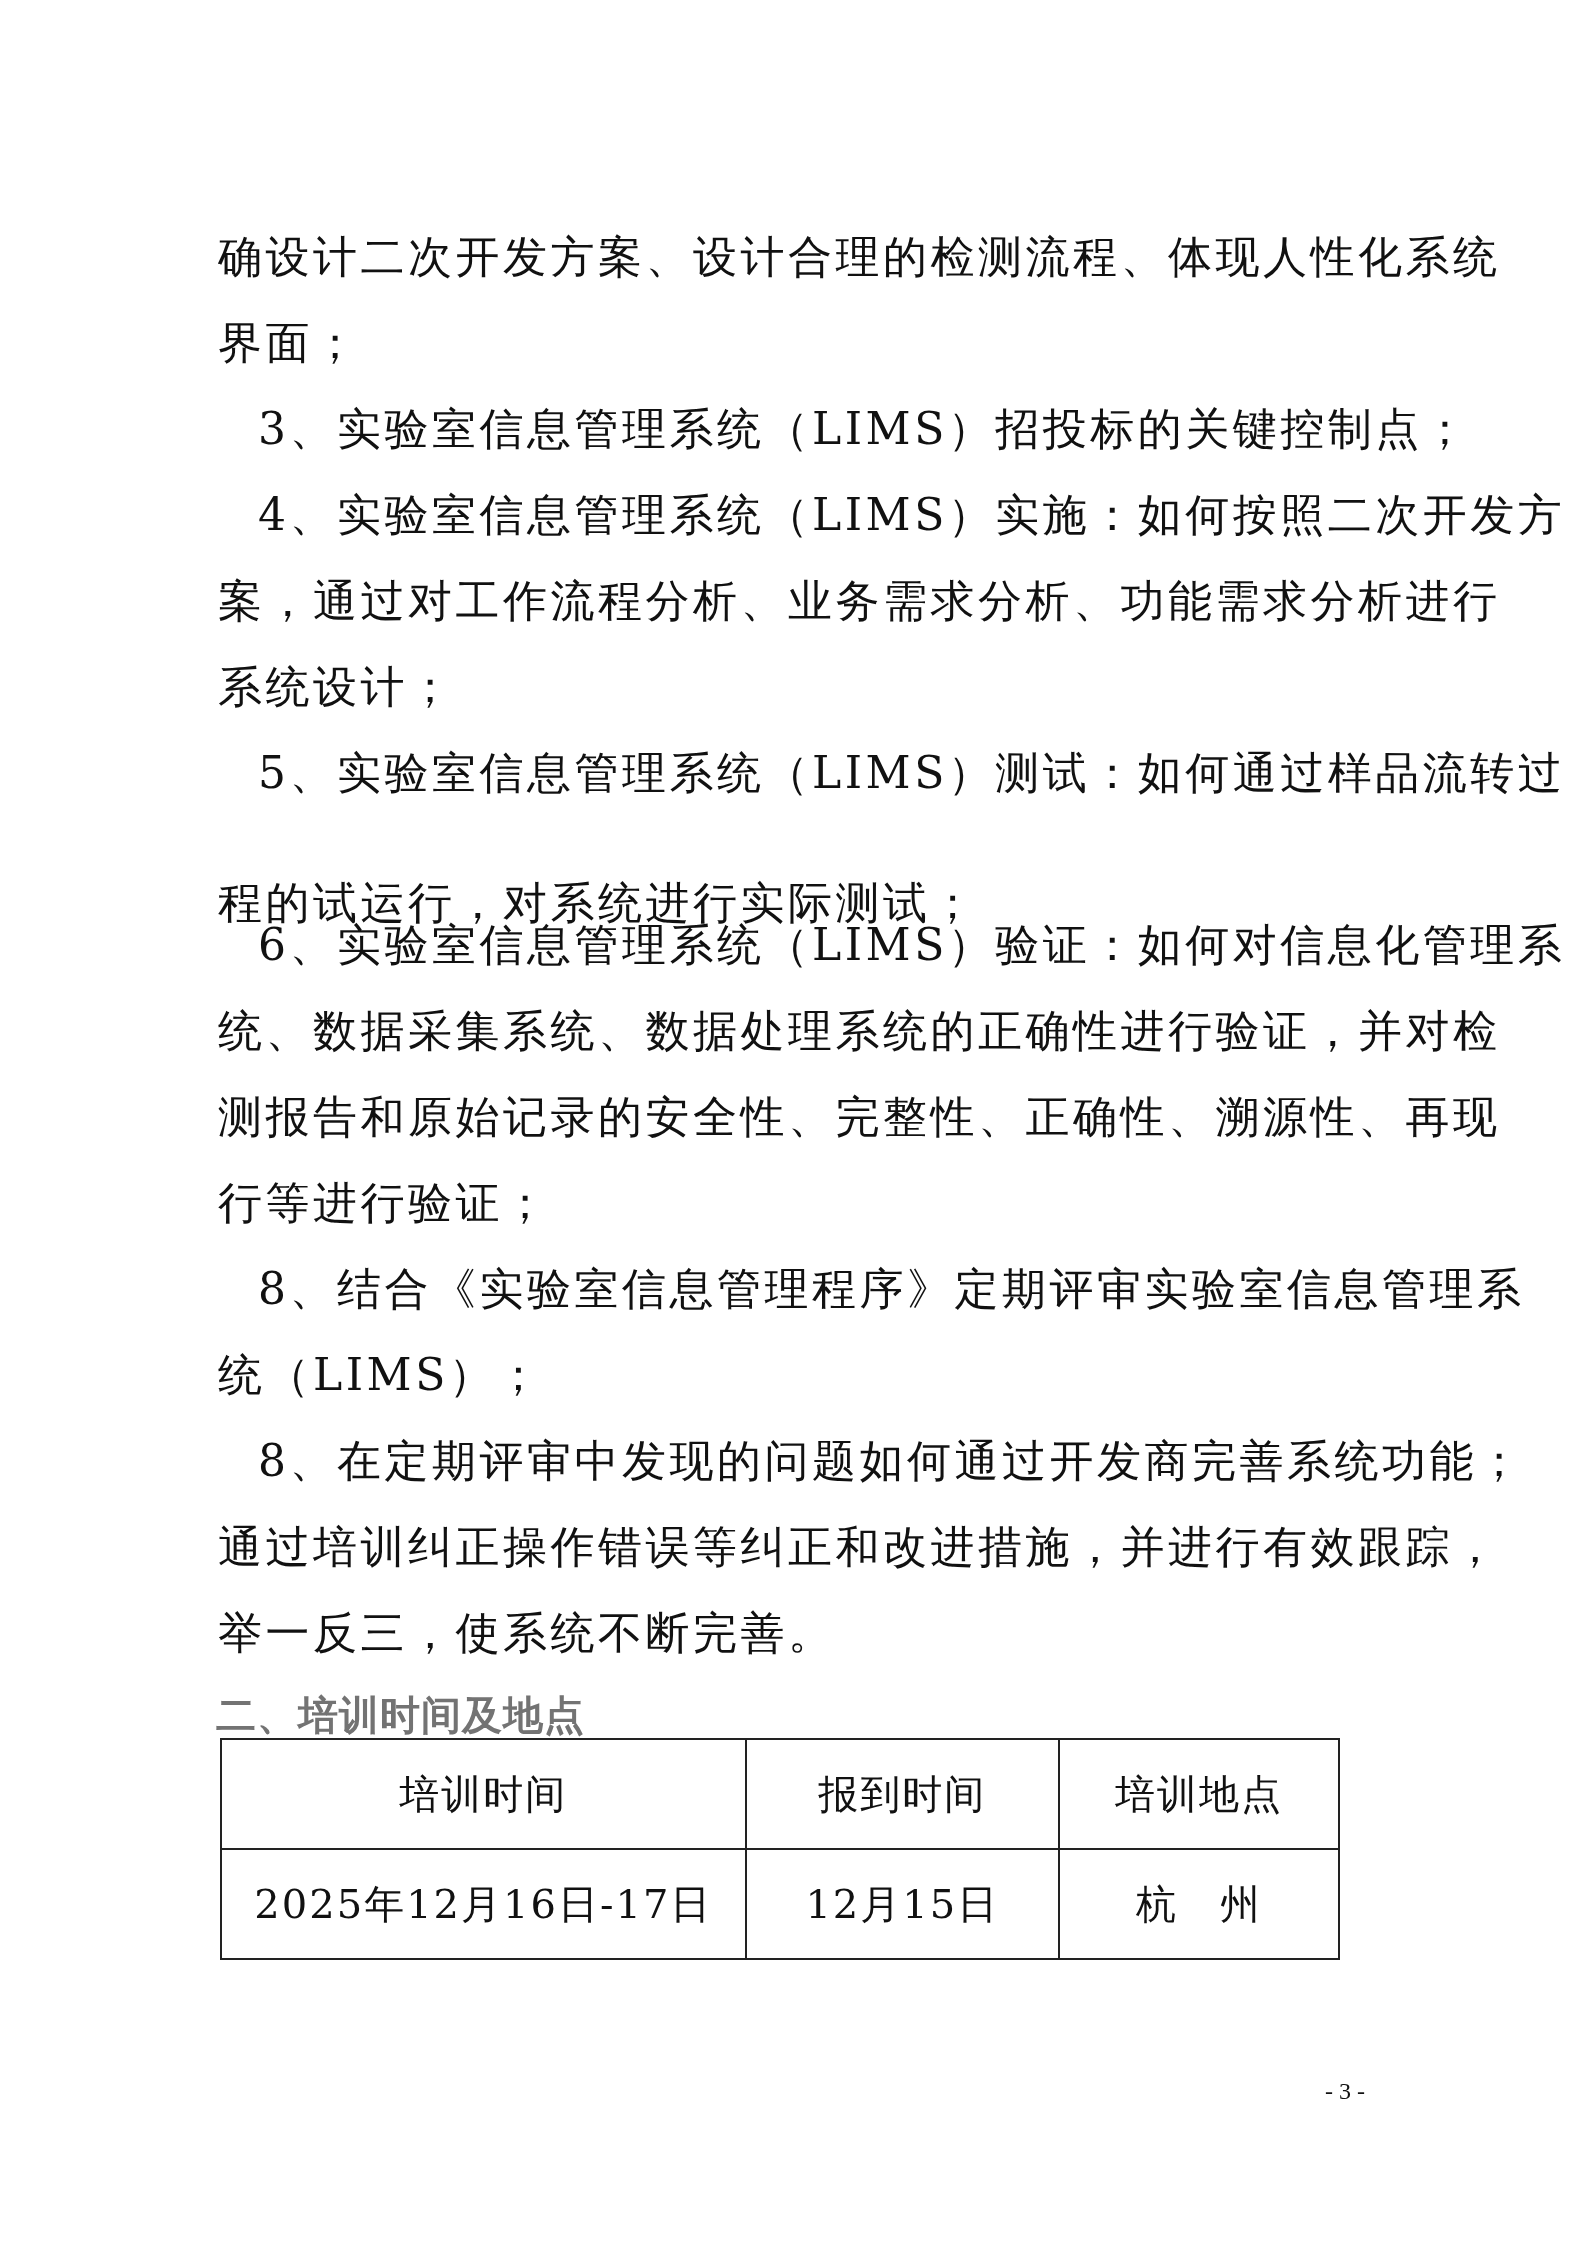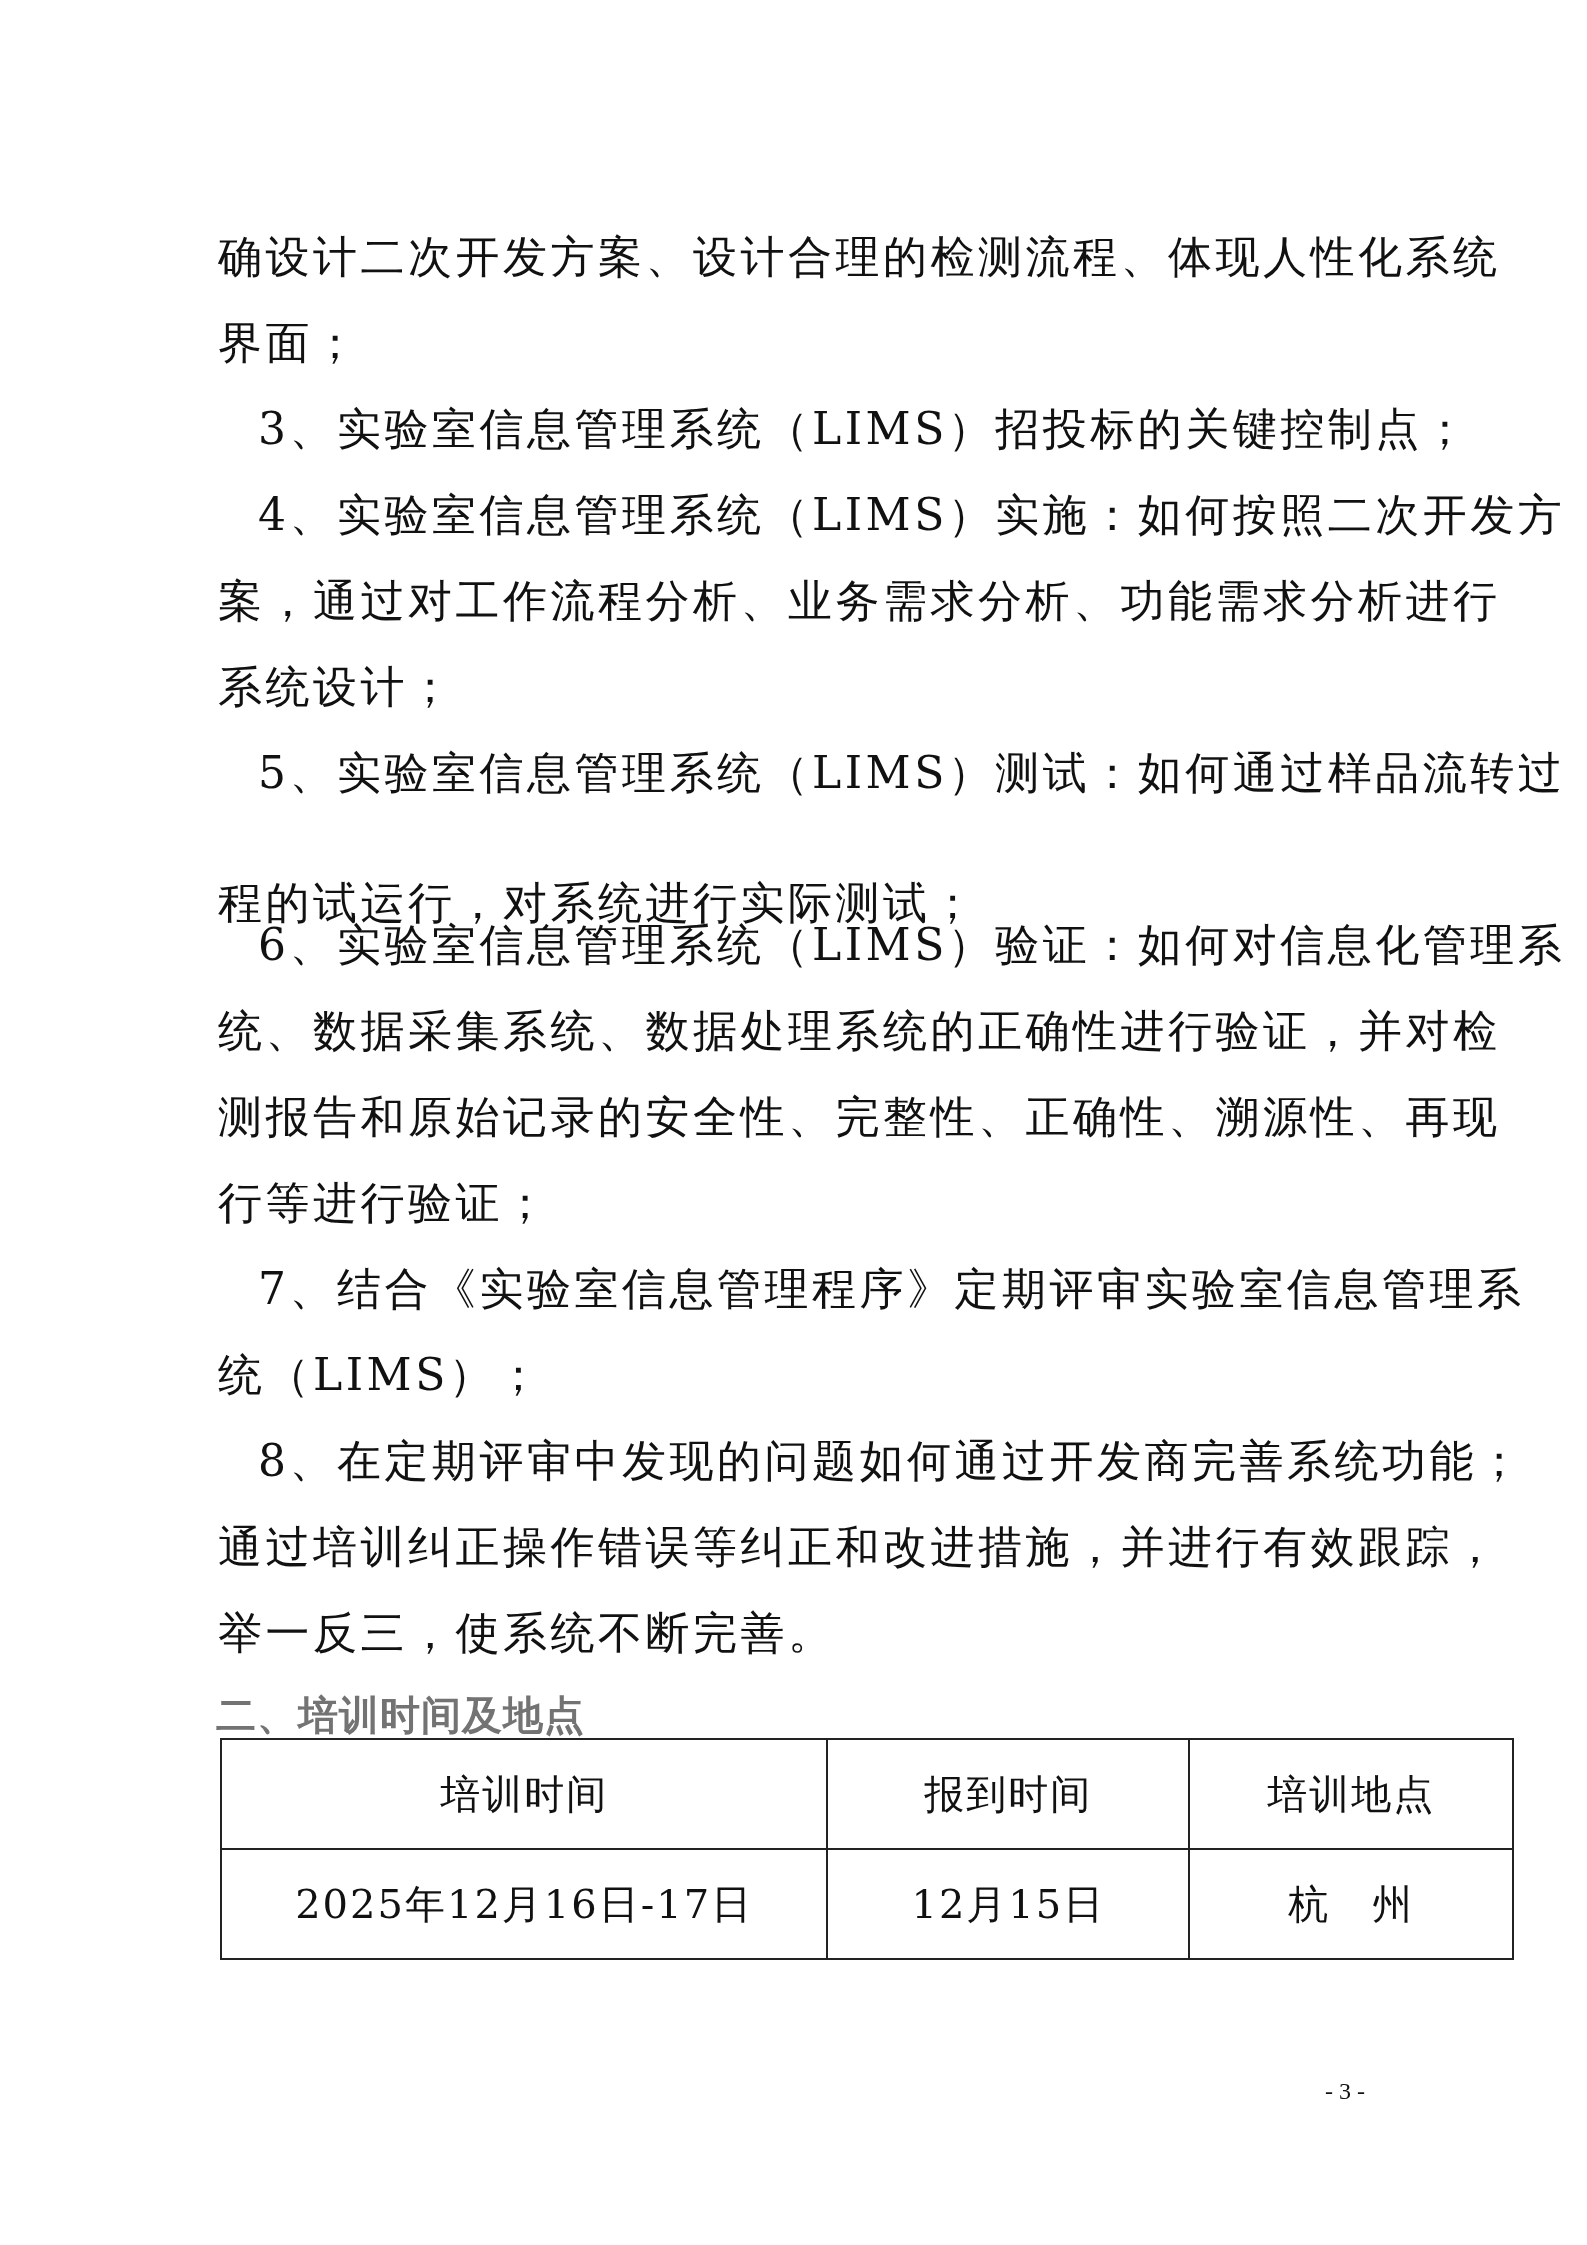--- a/index.html
+++ b/index.html
@@ -38,21 +38,21 @@
       font-weight: bold;
       font-size: 40px;
       line-height: 50px;
       letter-spacing: 1px;
       color: #737373;
     }
     table.sched {
       position: absolute;
       left: 220px;
       top: 1738px;
-      width: 1294px;
+      width: 1120px;
       border-collapse: collapse;
       table-layout: fixed;
     }
     table.sched td {
       border: 2px solid #222222;
       height: 108px;
       text-align: center;
       vertical-align: middle;
       font-size: 40px;
       letter-spacing: 2px;
@@ -79,21 +79,21 @@
   <div class="line indent" style="top:404px;">3、实验室信息管理系统（LIMS）招投标的关键控制点；</div>
   <div class="line indent" style="top:490px;">4、实验室信息管理系统（LIMS）实施：如何按照二次开发方</div>
   <div class="line" style="top:576px;">案，通过对工作流程分析、业务需求分析、功能需求分析进行</div>
   <div class="line" style="top:662px;">系统设计；</div>
   <div class="line indent" style="top:748px;">5、实验室信息管理系统（LIMS）测试：如何通过样品流转过</div>
   <div class="line" style="top:834px;margin-top:44px;">程的试运行，对系统进行实际测试；</div>
   <div class="line indent" style="top:920px;">6、实验室信息管理系统（LIMS）验证：如何对信息化管理系</div>
   <div class="line" style="top:1006px;">统、数据采集系统、数据处理系统的正确性进行验证，并对检</div>
   <div class="line" style="top:1178px;">行等进行验证；</div>
   <div class="line" style="top:1092px;">测报告和原始记录的安全性、完整性、正确性、溯源性、再现</div>
-  <div class="line indent" style="top:1264px;">7、结合《实验室信息管理程序》定期评审实验室信息管理系</div>
+  <div class="line indent" style="top:1264px;">8、结合《实验室信息管理程序》定期评审实验室信息管理系</div>
   <div class="line" style="top:1350px;">统（LIMS）；</div>
   <div class="line indent" style="top:1436px;">8、在定期评审中发现的问题如何通过开发商完善系统功能；</div>
   <div class="line" style="top:1522px;">通过培训纠正操作错误等纠正和改进措施，并进行有效跟踪，</div>
   <div class="line" style="top:1608px;">举一反三，使系统不断完善。</div>
 
   <div class="heading">二、培训时间及地点</div>
 
   <table class="sched">
     <tbody>
         <tr>

